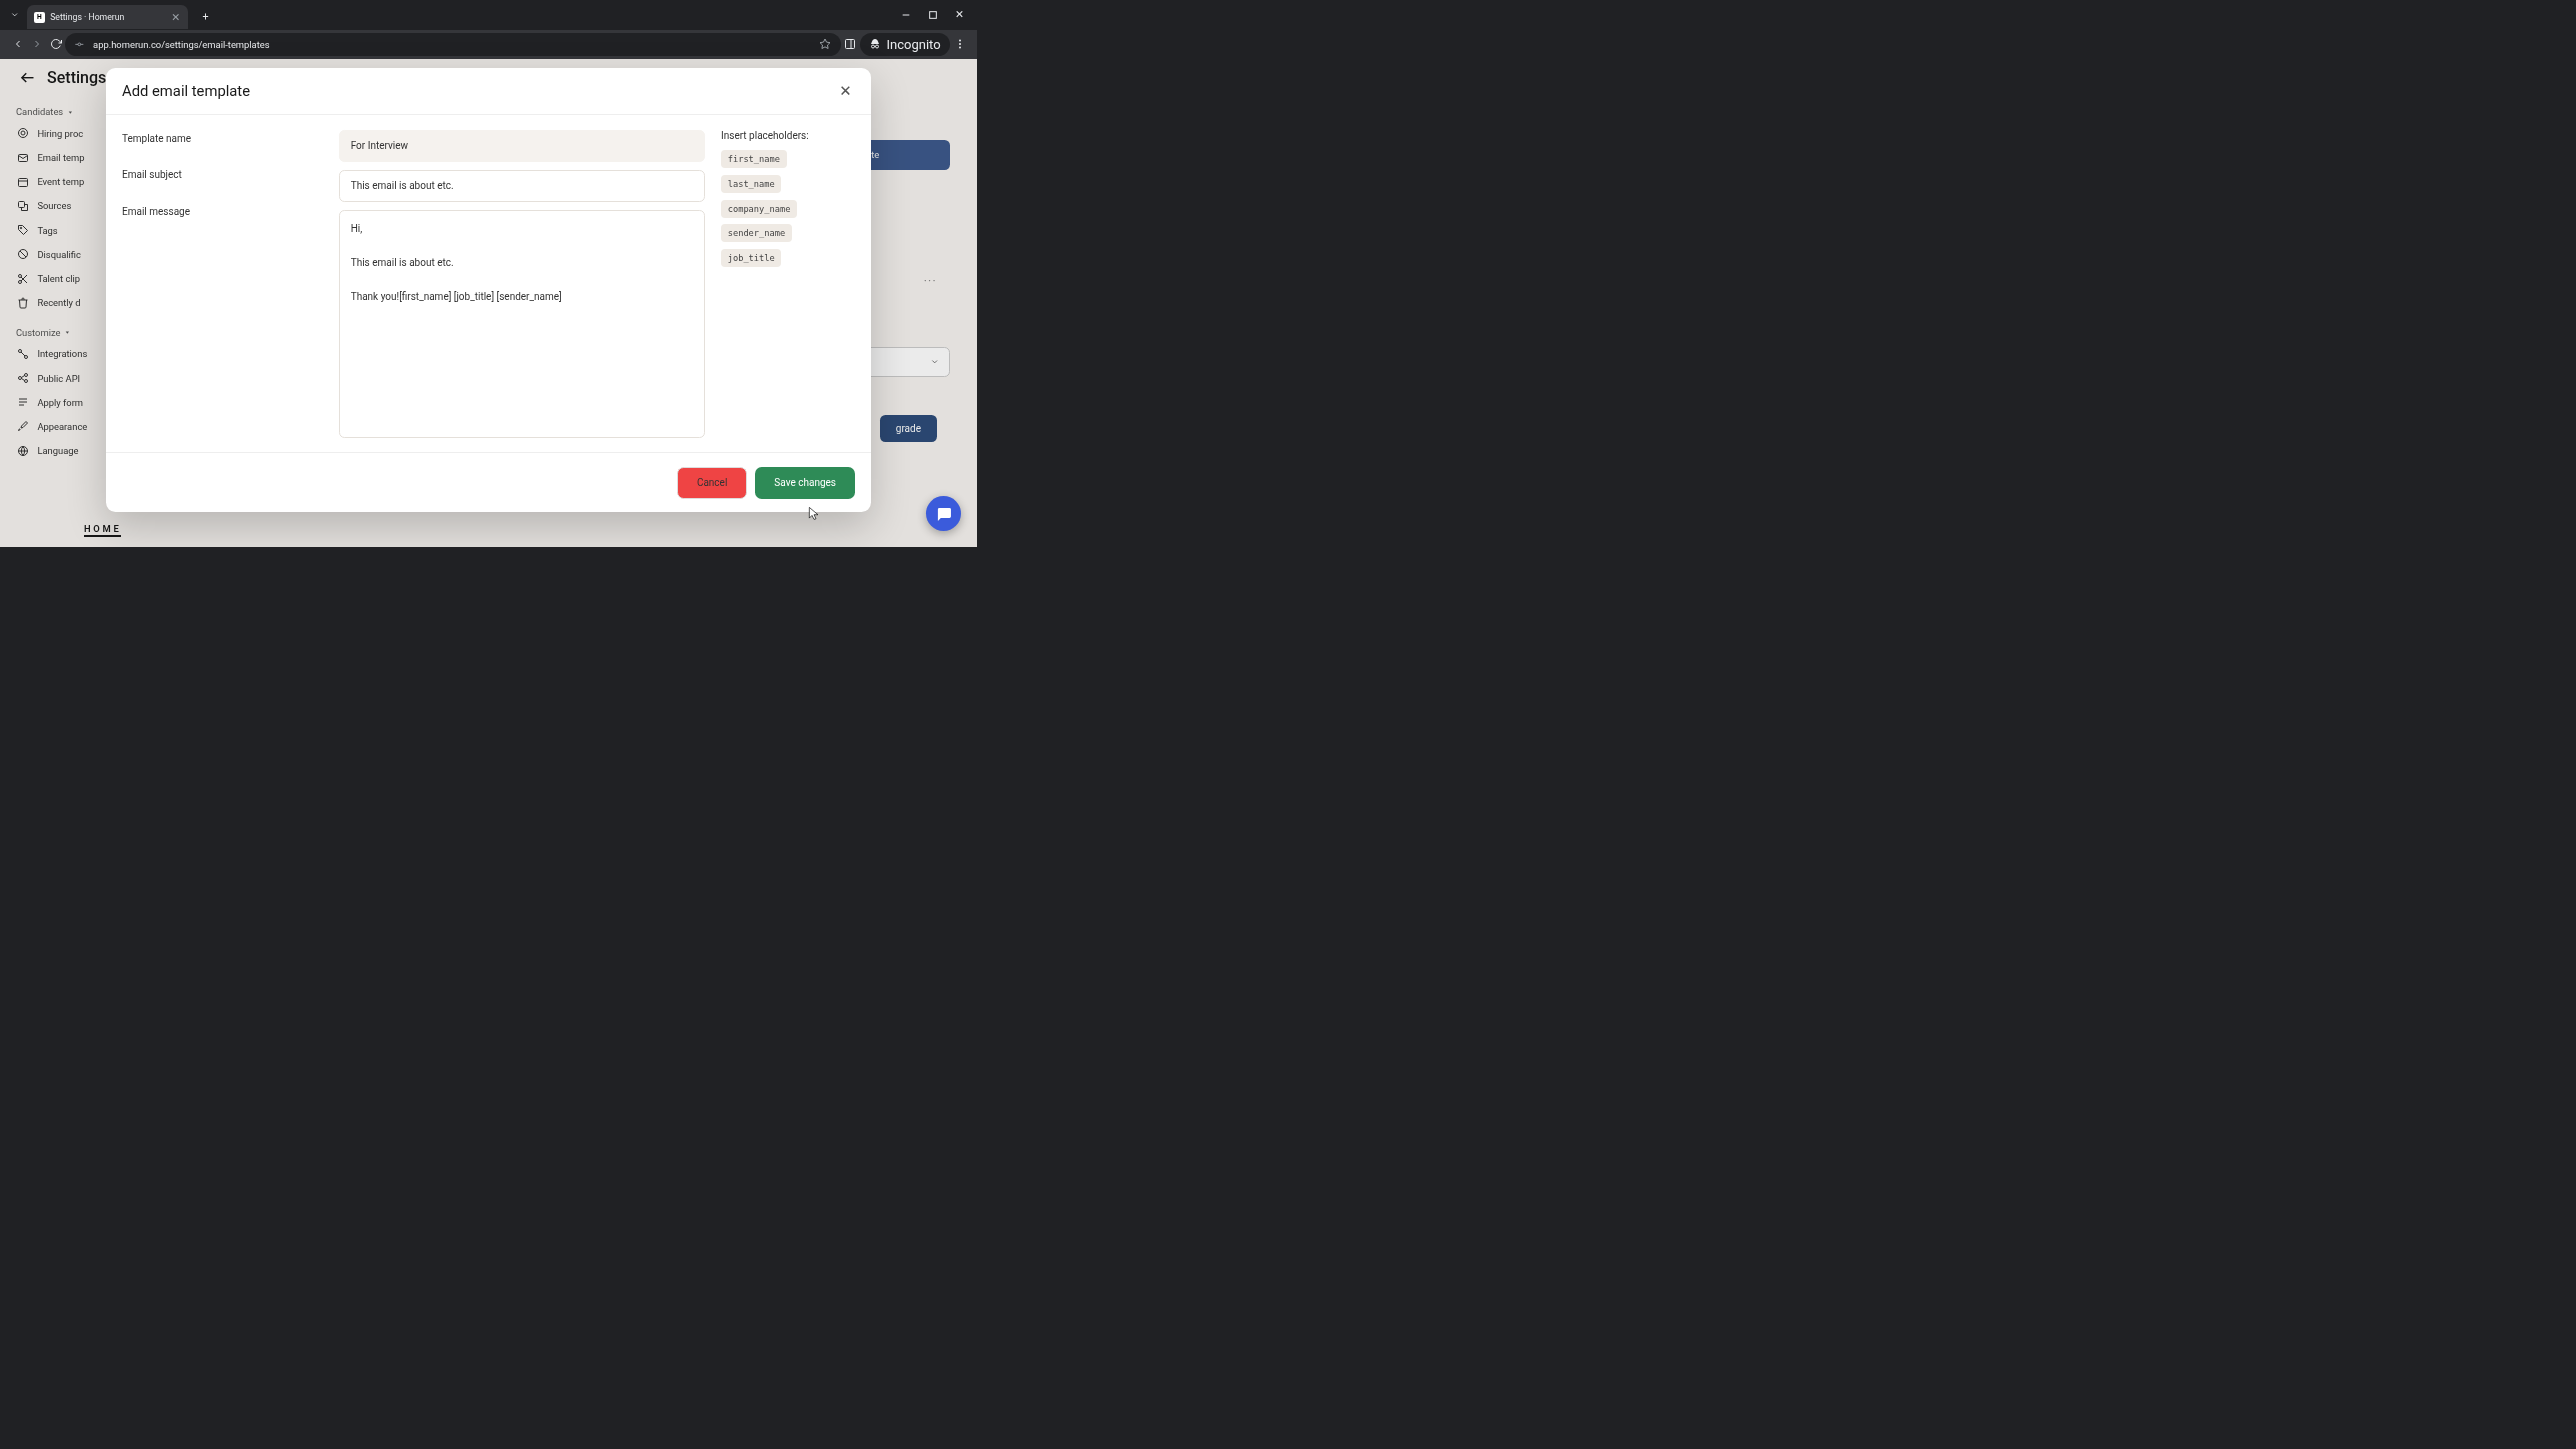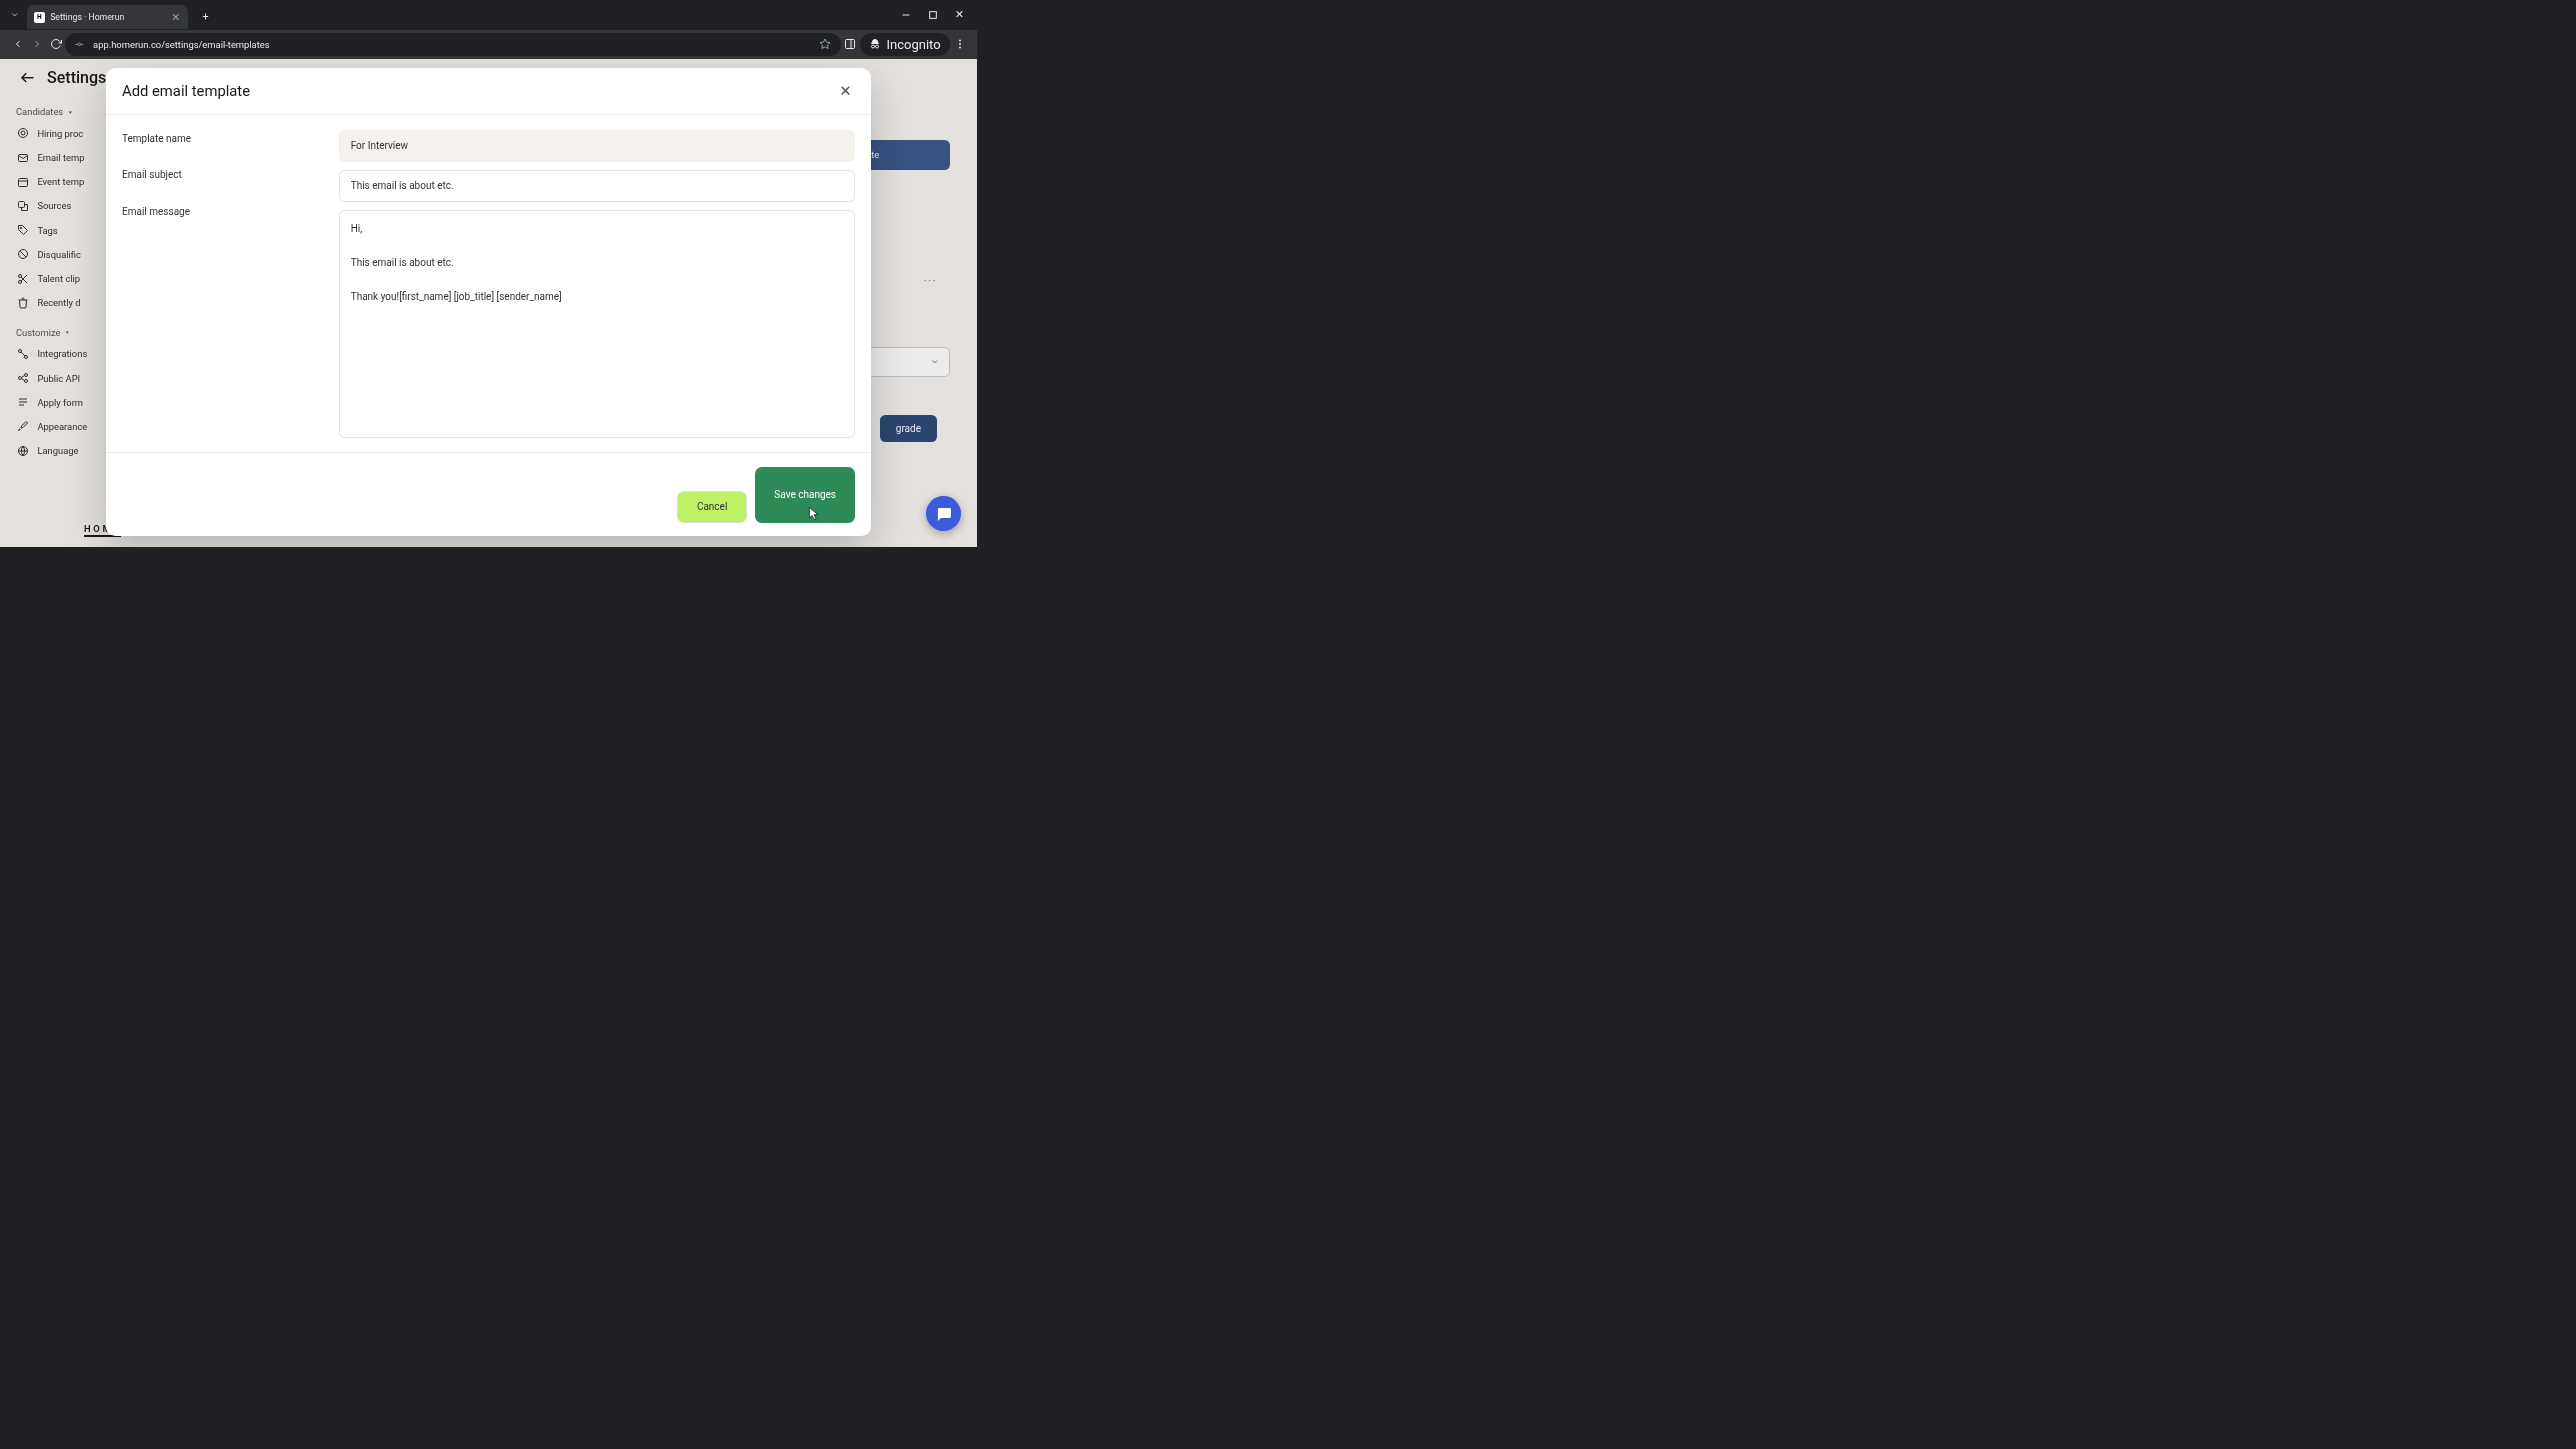--- a/index.html
+++ b/index.html
@@ -58,21 +58,21 @@
     .form-middle { flex: 1; display: flex; flex-direction: column; gap: 8px; }
     .form-input { background: #f5f2ee; border: 0.7px solid #f5f2ee; border-radius: 5.4px; padding: 9.4px 10.7px; font-size: 10px; color: #333; width: 100%; font-family: inherit; }
     .form-input.subject { background: #fff; border: 0.7px solid #e5e0da; }
     .form-textarea { background: #fff; border: 0.7px solid #e5e0da; border-radius: 5.4px; padding: 9.4px 10.7px; font-size: 10px; color: #333; width: 100%; min-height: 228px; line-height: 1.7; font-family: inherit; resize: none; }
     .form-right { width: 134px; }
     .placeholders-title { font-size: 10px; color: #333; margin-bottom: 9.4px; }
     .placeholder-chip { display: inline-block; background: #efeae4; border-radius: 4px; padding: 4px 6.7px; font-size: 8.7px; color: #444; margin-bottom: 6.7px; cursor: pointer; font-family: monospace; }
     
     .modal-footer { display: flex; justify-content: flex-end; gap: 8px; padding: 13.4px 16px; border-top: 0.7px solid #eee; }
     .btn { padding: 9.4px 19px; border-radius: 6.7px; font-size: 10px; cursor: pointer; border: none; font-family: inherit; }
-    .btn-cancel { background: #bef264; border: 0.7px solid #ddd; color: #333; margin-top: 24px; }
+    .btn-cancel { background: #ef4444; border: 0.7px solid #ddd; color: #333; }
     .btn-save { background: #2e8b57; color: #fff; position: relative; }
     
     .chat-widget { position: absolute; bottom: 16px; right: 16px; width: 35px; height: 35px; background: #3b5bdb; border-radius: 50%; display: flex; align-items: center; justify-content: center; box-shadow: 0 2.7px 9.4px rgba(0,0,0,0.3); cursor: pointer; }
     
     .cursor { position: absolute; width: 12px; height: 12px; pointer-events: none; z-index: 9999; }
     
     svg { display: block; }
   </style>
 </head>
 <body>
@@ -344,20 +344,28 @@
       </div>
       <div class="form-middle">
         <input class="form-input" value="For Interview" style="">
         <input class="form-input subject" value="This email is about etc." style="">
         <textarea class="form-textarea" style="">Hi,
 
 This email is about etc.
 
 Thank you![first_name] [job_title] [sender_name]</textarea>
       </div>
+      <div class="form-right">
+        <div class="placeholders-title">Insert placeholders:</div>
+        <div><span class="placeholder-chip">first_name</span></div>
+        <div><span class="placeholder-chip">last_name</span></div>
+        <div><span class="placeholder-chip">company_name</span></div>
+        <div><span class="placeholder-chip">sender_name</span></div>
+        <div><span class="placeholder-chip">job_title</span></div>
+      </div>
     </div>
     <div class="modal-footer">
       <button class="btn btn-cancel">Cancel</button>
       <button class="btn btn-save">Save changes</button>
     </div>
   </div>
 </div>
 
 <div class="chat-widget">
   <svg width="17.4" height="17.4" viewBox="0 0 24 24" fill="#fff">

